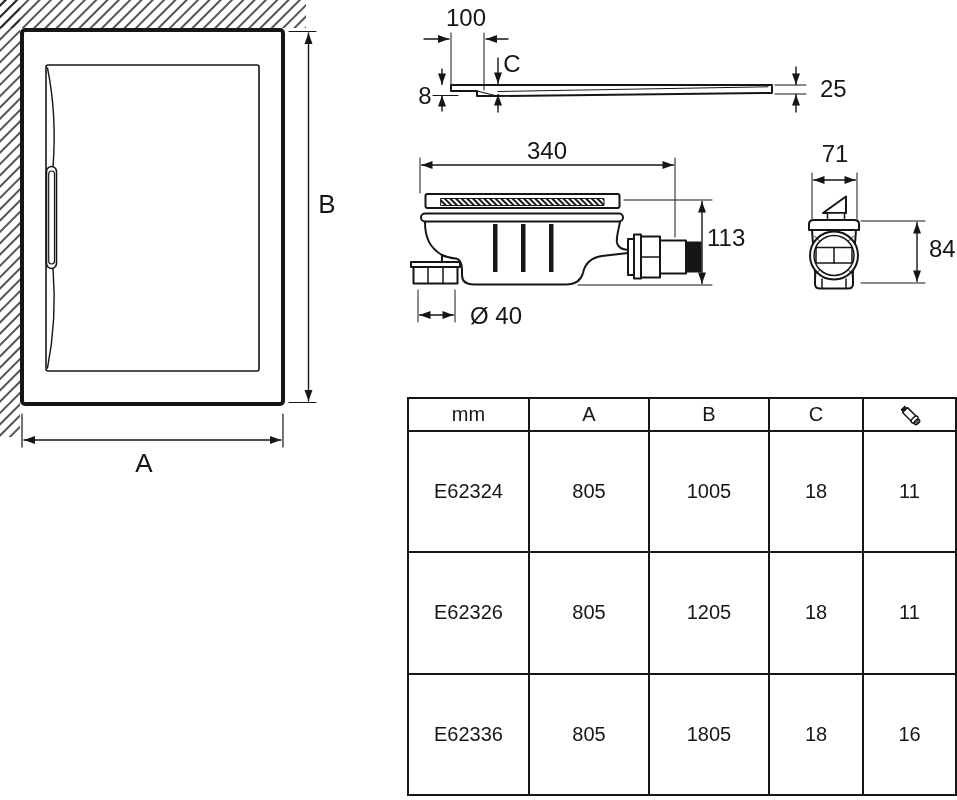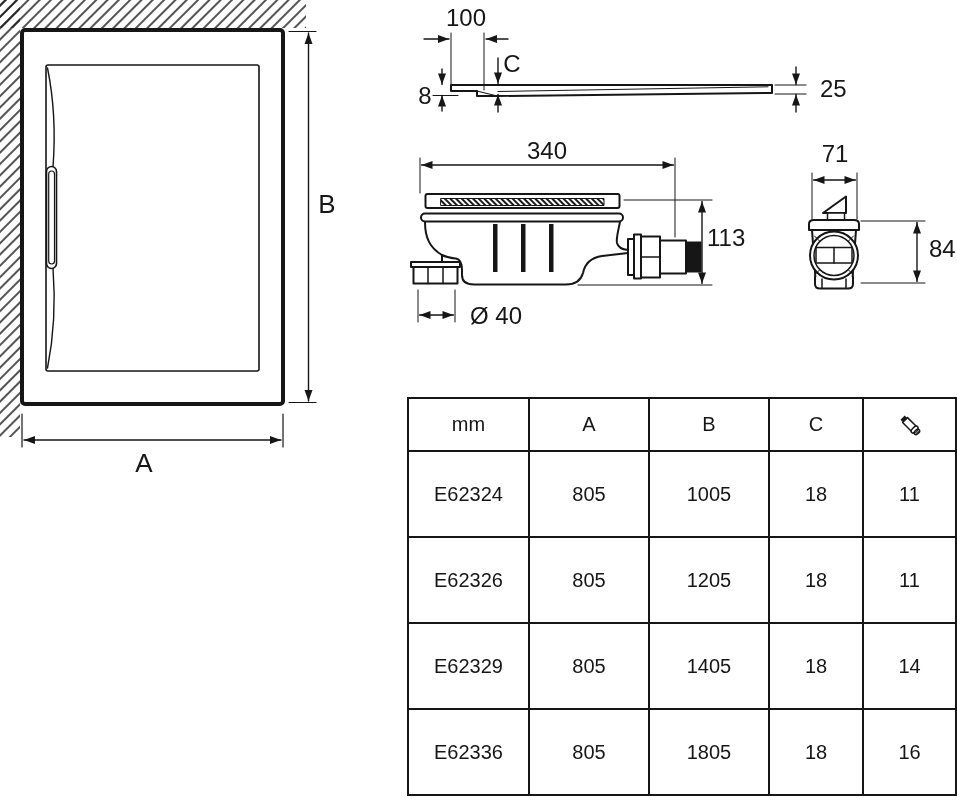--- a/index.html
+++ b/index.html
@@ -12,21 +12,21 @@
     fill:#161616;
   }
   .dim-label{font-size:24px;}
   .dim-label-big{font-size:26px;}
   .spec-table{
     position:absolute;left:407px;top:397px;width:548px;height:399px;
     border-collapse:collapse;table-layout:fixed;background:#fff;
   }
   .spec-table th,.spec-table td{
     border:2px solid #161616;text-align:center;vertical-align:middle;
-    font-size:20px;font-weight:400;padding:10px;height:31px;color:#161616;
+    font-size:20px;font-weight:400;padding:0;height:31px;color:#161616;
   }
   .spec-table col.c0{width:121px}
   .spec-table col.c1{width:120px}
   .spec-table col.c2{width:120px}
   .spec-table col.c3{width:94px}
   .spec-table col.c4{width:93px}
   .icon-cell svg{display:block;margin:0 auto;}
 </style>
 </head>
 <body>
@@ -233,27 +233,20 @@
         <td>11</td>
       </tr>
       <tr>
         <td>E62326</td>
         <td>805</td>
         <td>1205</td>
         <td>18</td>
         <td>11</td>
       </tr>
       <tr>
-        <td>E62329</td>
-        <td>805</td>
-        <td>1405</td>
-        <td>18</td>
-        <td>14</td>
-      </tr>
-      <tr>
         <td>E62336</td>
         <td>805</td>
         <td>1805</td>
         <td>18</td>
         <td>16</td>
       </tr>
     </tbody>
   </table>
 
 </div>

